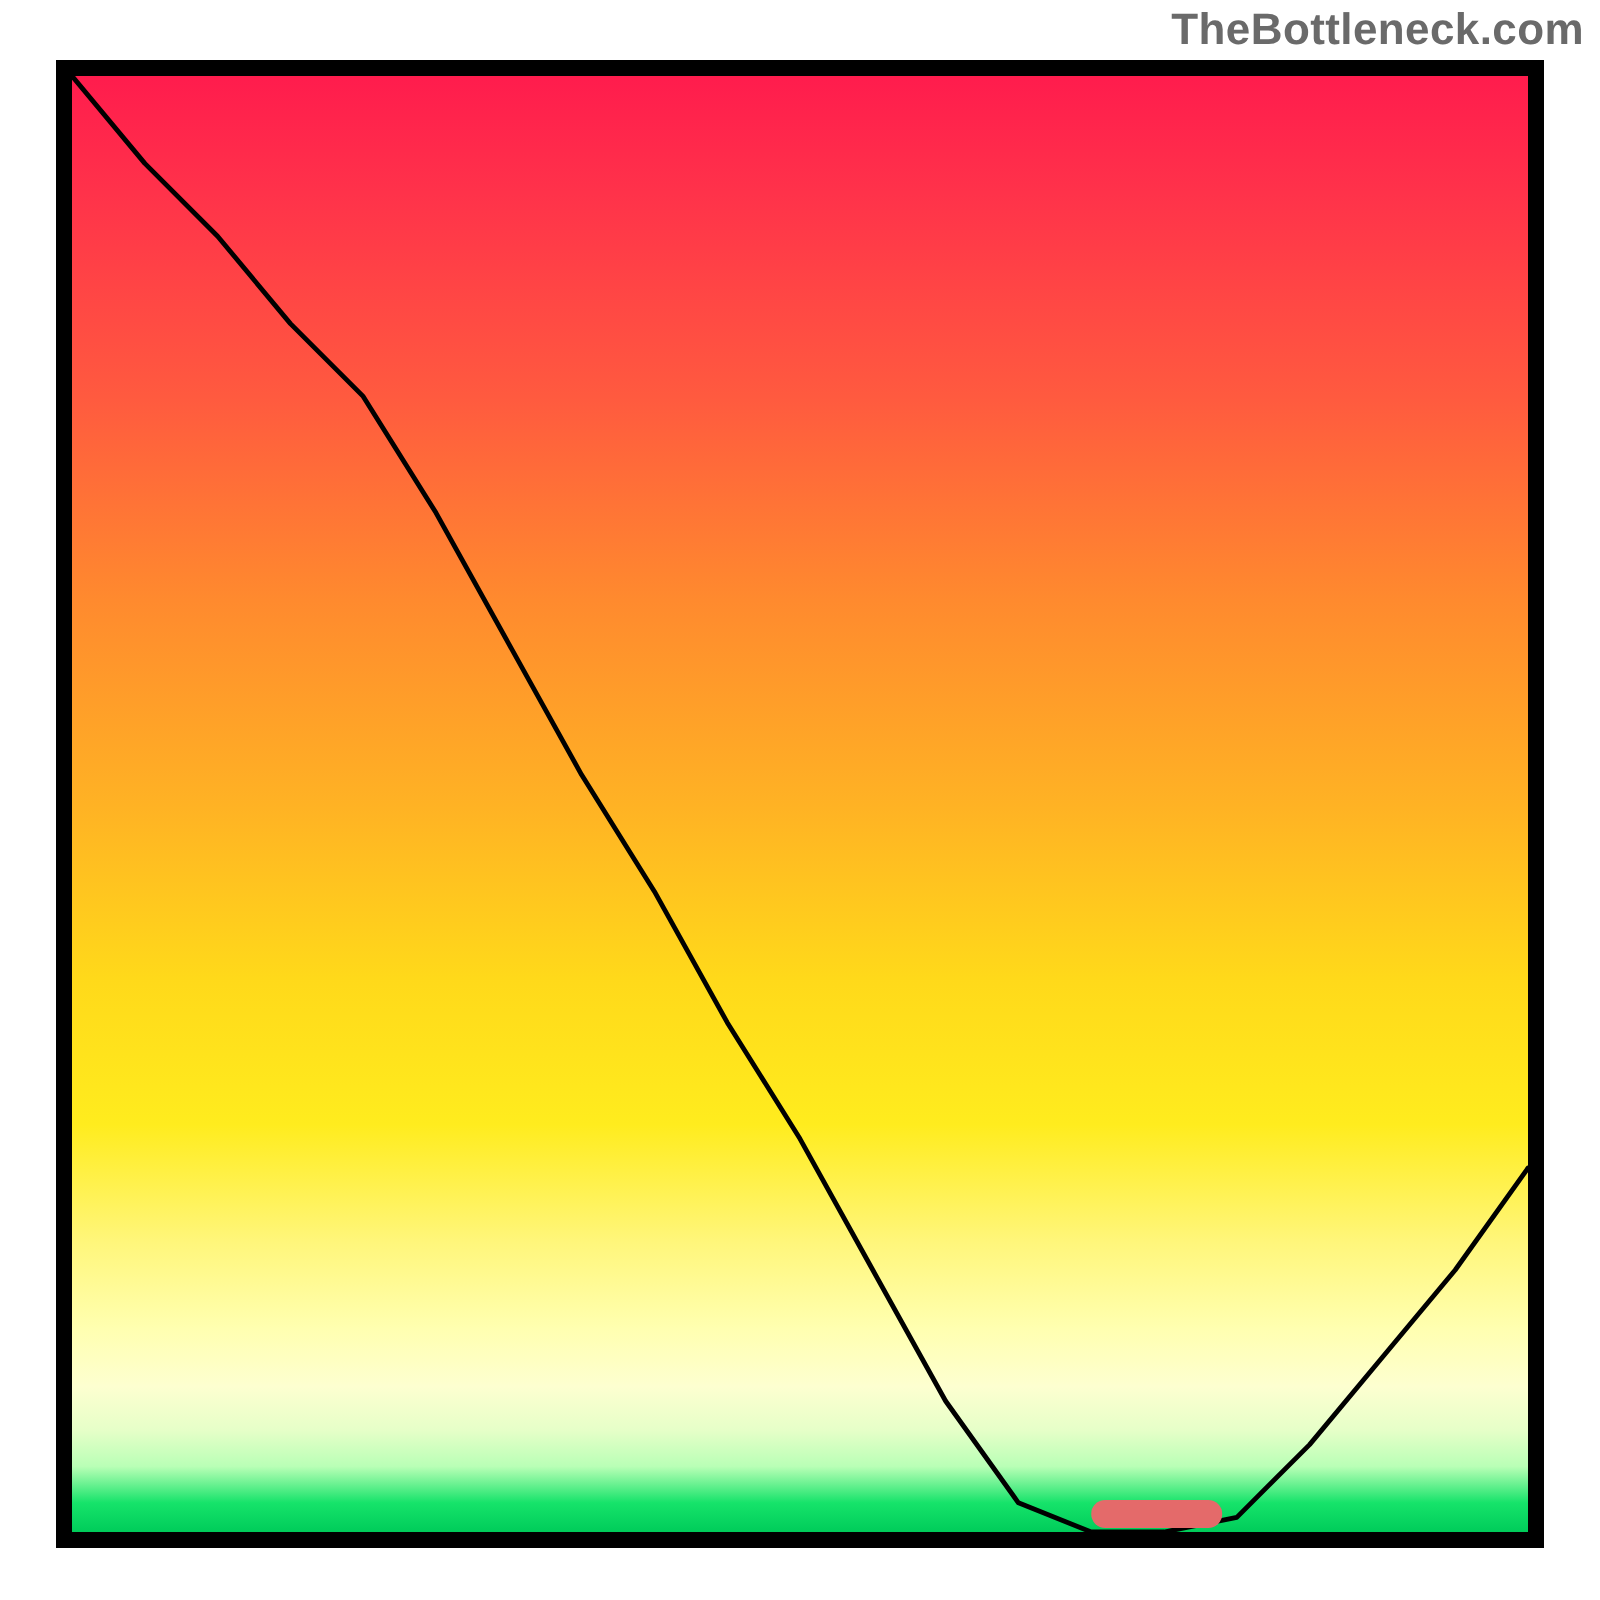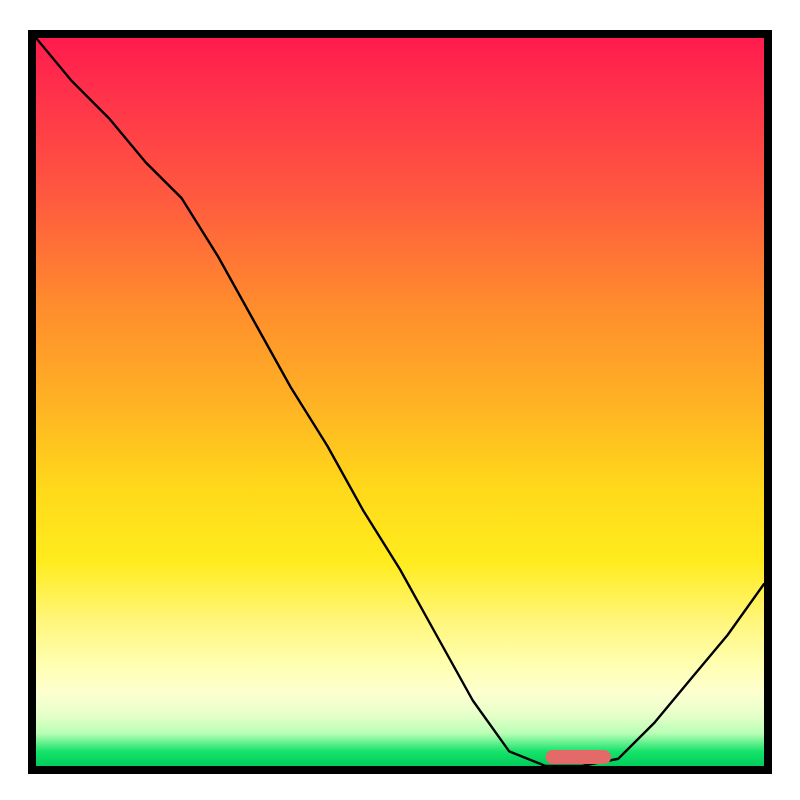--- a/index.html
+++ b/index.html
@@ -75,20 +75,21 @@
     position: absolute;
     inset: 0;
     width: 100%;
     height: 100%;
     z-index: 11;
   }
 </style>
 </head>
 <body>
 <div class="container">
+  <div class="watermark">TheBottleneck.com</div>
 
   <div class="plot-outer">
     <div class="plot-inner">
       <div class="gradient"></div>
 
       <svg class="curve" viewBox="0 0 728 728" preserveAspectRatio="none">
         <path id="curve-path" fill="none" stroke="#000000" stroke-width="2.4" stroke-linejoin="round" stroke-linecap="round" d="M0.0 0.0 L36.4 43.7 L72.8 80.1 L109.2 123.8 L145.6 160.2 L182.0 218.4 L218.4 283.9 L254.8 349.4 L291.2 407.7 L327.6 473.2 L364.0 531.4 L400.4 597.0 L436.8 662.5 L473.2 713.4 L509.6 728.0 L546.0 728.0 L582.4 720.7 L618.8 684.3 L655.2 640.6 L691.6 597.0 L728.0 546.0"></path>
       </svg>
 
       <svg class="marker" viewBox="0 0 728 728" preserveAspectRatio="none">

